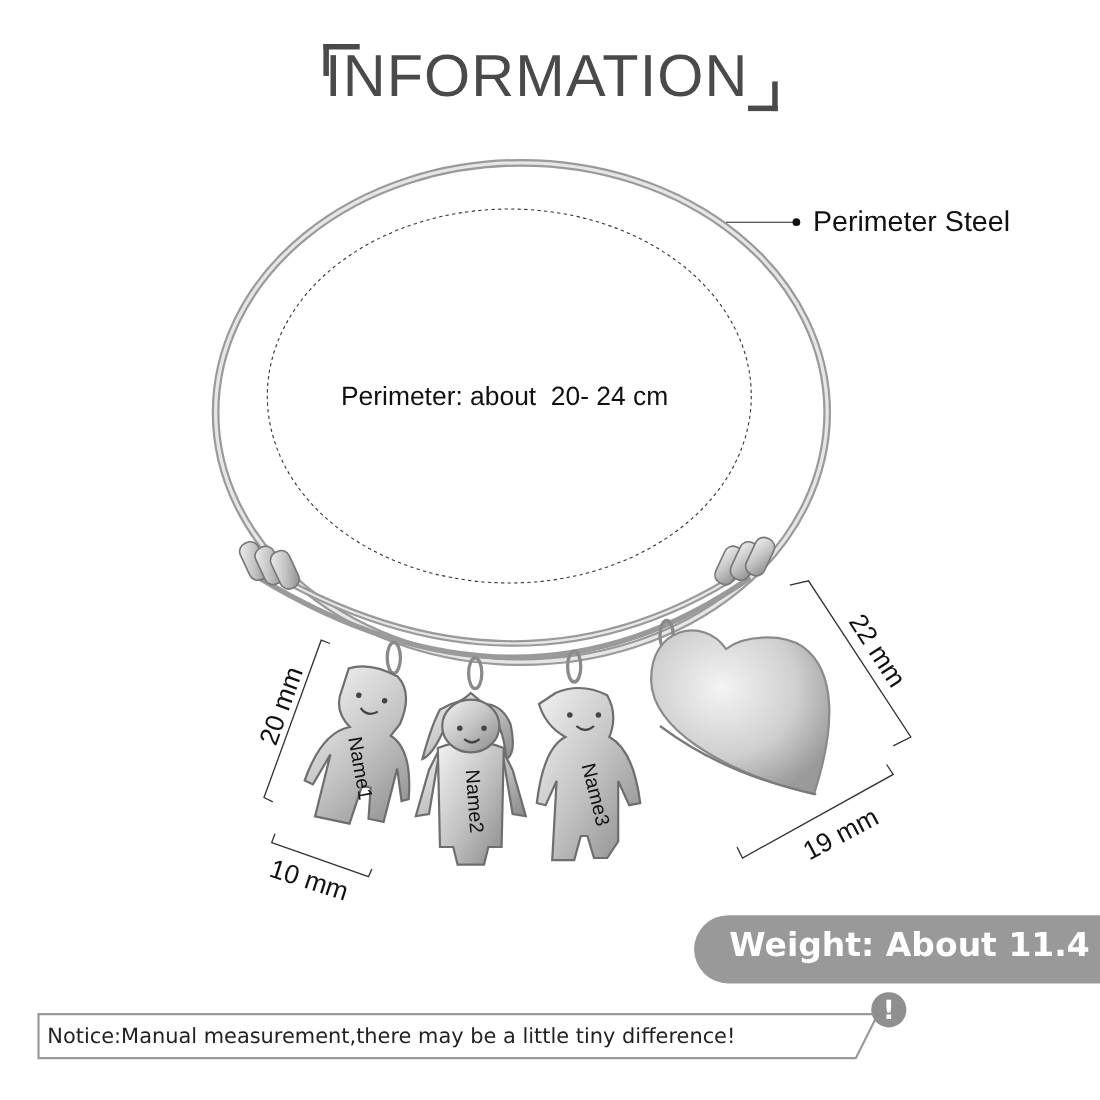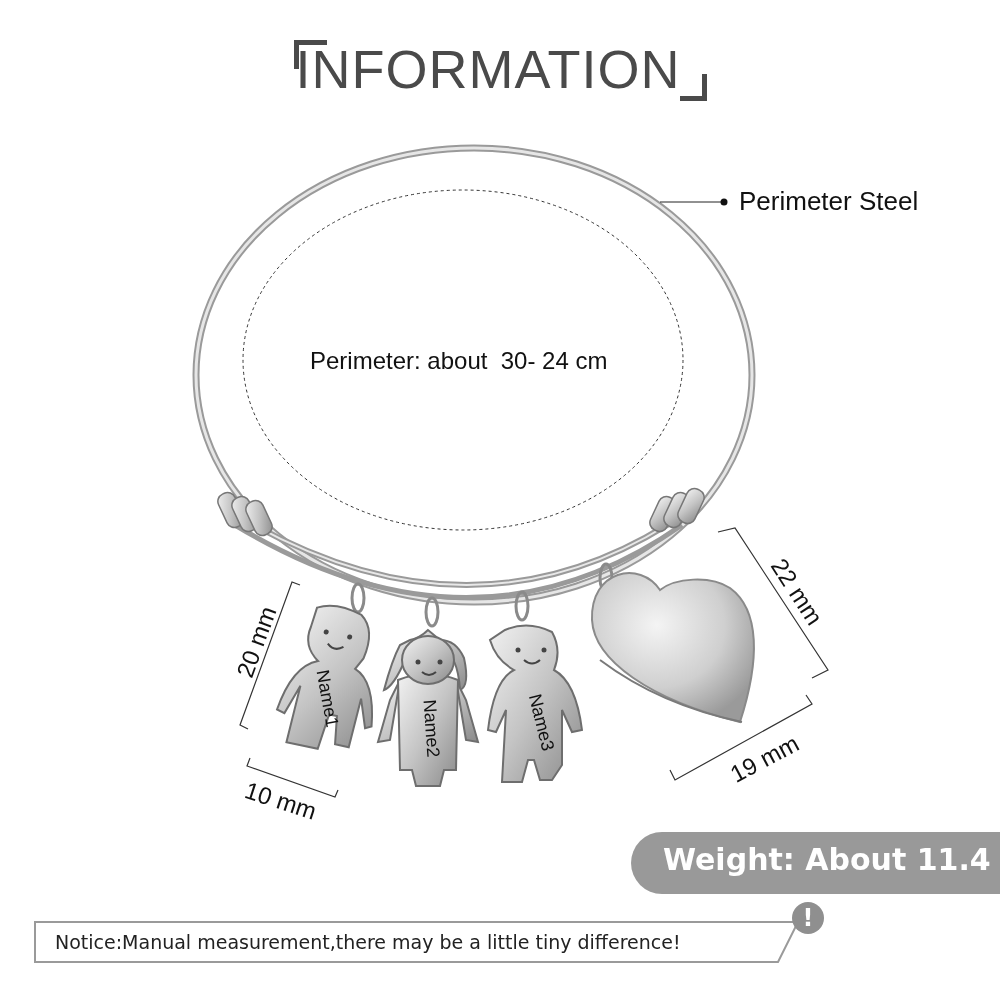--- a/index.html
+++ b/index.html
@@ -6,21 +6,21 @@
   body { width: 1000px; height: 1000px; position: relative; overflow: hidden; font-family: "Liberation Sans", sans-serif; }
   .title { position: absolute; left: 0; top: 38px; width: 976px; text-align: center; font-size: 54px; color: #4a4a4a; letter-spacing: 1px; font-weight: normal; }
   .bracket-tl { position: absolute; left: 294px; top: 40px; width: 28px; height: 24px; border-left: 5px solid #4a4a4a; border-top: 5px solid #4a4a4a; }
   .bracket-br { position: absolute; left: 680px; top: 74px; width: 22px; height: 22px; border-right: 5px solid #4a4a4a; border-bottom: 5px solid #4a4a4a; }
   svg.art { position: absolute; left: 0; top: 0; }
   .material-label { position: absolute; left: 739px; top: 186px; font-size: 26px; color: #111; }
   .perimeter { position: absolute; left: 310px; top: 347px; font-size: 24px; color: #111; white-space: pre; }
   .dim { position: absolute; font-size: 24px; color: #111; white-space: nowrap; transform-origin: center center; }
   .weight-pill { position: absolute; left: 631px; top: 832px; width: 400px; height: 62px; background: #999999; border-radius: 32px 0 0 32px; }
   .weight-text { position: absolute; left: 663px; top: 842px; font-family: "DejaVu Sans", sans-serif; font-size: 30px; color: #ffffff; font-weight: bold; white-space: nowrap; }
-  .notice { position: absolute; left: 35px; top: 922px; font-family: "DejaVu Sans", sans-serif; font-size: 19px; color: #222; white-space: nowrap; padding-left: 20px; line-height: 40px; }
+  .notice { position: absolute; left: 35px; top: 922px; font-family: "DejaVu Sans", sans-serif; font-size: 19px; color: #222; white-space: nowrap; padding-left: 8px; line-height: 40px; }
   .alert-badge { position: absolute; left: 792px; top: 902px; width: 32px; height: 32px; border-radius: 50%; background: #8f8f8f; color: #fff; font-weight: bold; font-size: 24px; text-align: center; line-height: 32px; font-family: "DejaVu Sans", sans-serif; }
 </style>
 </head>
 <body>
 
 <div class="bracket-tl"></div>
 <div class="title">INFORMATION</div>
 <div class="bracket-br"></div>
 
 <svg class="art" width="1000" height="1000" viewBox="0 0 1000 1000">
@@ -106,21 +106,21 @@
   <polyline points="670,770 675,780 812,704 806,695" fill="none" stroke="#333" stroke-width="1.2"></polyline>
 
   <path d="M35 922 L798 922 L778 962 L35 962 Z" fill="#ffffff" stroke="#9a9a9a" stroke-width="2"></path>
 </svg>
 
 <div class="dim" style="left:298px; top:688px; font-size:18px; transform:rotate(80deg);">Name1</div>
 <div class="dim" style="left:402px; top:718px; font-size:18px; transform:rotate(86deg);">Name2</div>
 <div class="dim" style="left:512px; top:712px; font-size:18px; transform:rotate(76deg);">Name3</div>
 
 <div class="material-label">Perimeter Steel</div>
-<div class="perimeter">Perimeter: about  30- 24 cm</div>
+<div class="perimeter">Perimeter: about  20- 24 cm</div>
 
 <div class="dim" style="left:220px; top:628px; transform:rotate(-70deg);">20 mm</div>
 <div class="dim" style="left:244px; top:787px; transform:rotate(18deg);">10 mm</div>
 <div class="dim" style="left:760px; top:578px; transform:rotate(57deg);">22 mm</div>
 <div class="dim" style="left:728px; top:745px; transform:rotate(-28deg);">19 mm</div>
 
 <div class="weight-pill"></div>
 <div class="weight-text">Weight: About 11.4 g</div>
 
 <div class="notice">Notice:Manual measurement,there may be a little tiny difference!</div>

